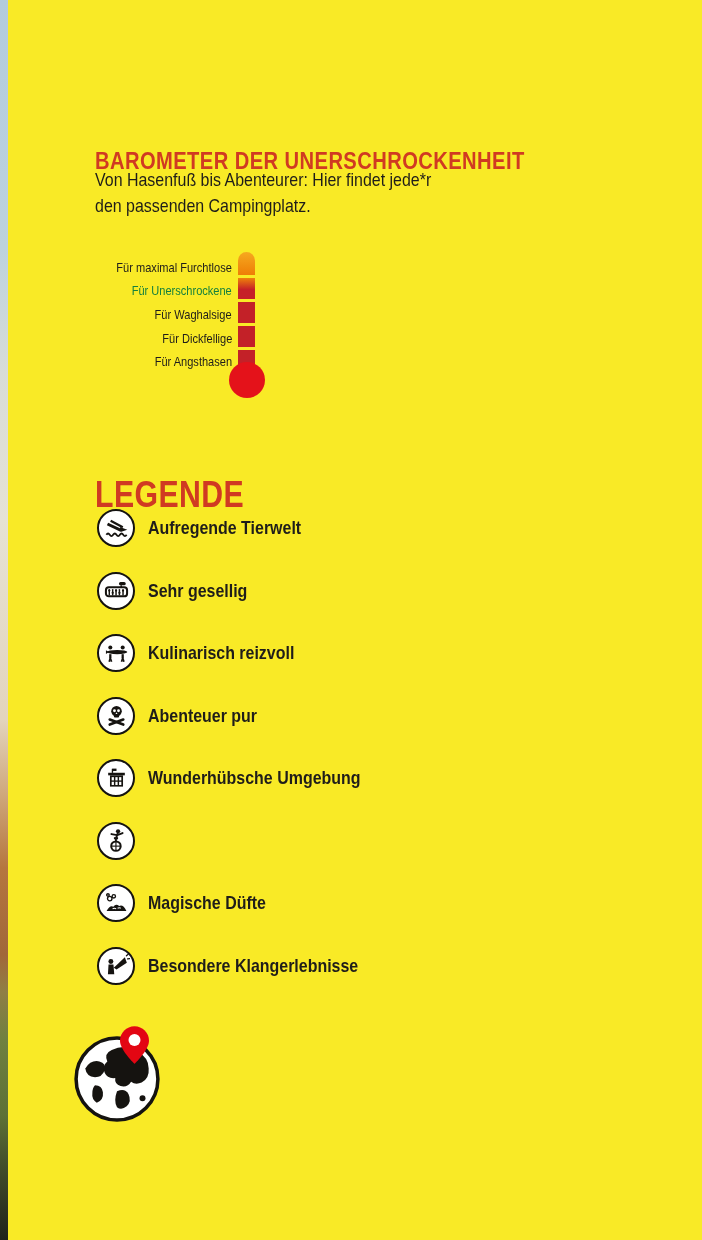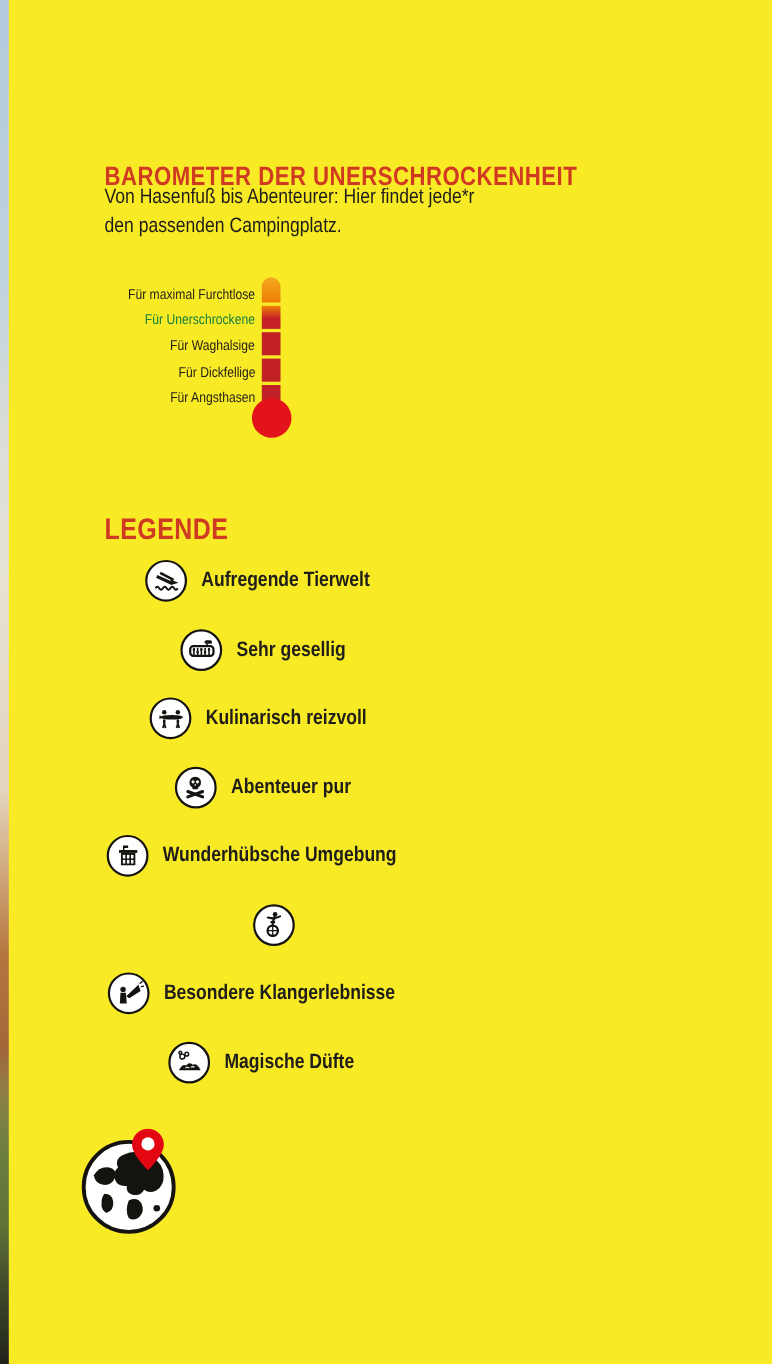--- a/index.html
+++ b/index.html
@@ -46,26 +46,26 @@
   .seg2{height:21px;background:#c32128;}
   .seg3{height:21px;background:#c32128;}
   .seg4{height:18px;margin-bottom:0;background:#c32128;}
   .bulb{
     position:absolute;left:-9.5px;top:110px;width:36px;height:36px;border-radius:50%;
     background:#e4121a;
   }
 
   .legend-title{
     position:absolute;left:95px;top:444px;
-    font-size:27px;font-weight:bold;color:#d03a22;letter-spacing:0.5px;
+    font-size:36px;font-weight:bold;color:#d03a22;letter-spacing:0.5px;
   }
 
   .legend-list{
     position:absolute;left:97px;top:509px;
-    display:flex;flex-direction:column;gap:24.5px;align-items:center;
+    display:flex;flex-direction:column;gap:24.5px;
   }
   .legend-row{display:flex;align-items:center;height:38px;}
   .legend-icon{
     width:38px;height:38px;border-radius:50%;background:#fff;border:2px solid #151310;
     box-sizing:border-box;display:flex;align-items:center;justify-content:center;flex:0 0 auto;
   }
   .legend-icon svg{display:block;}
   .legend-label{margin-left:13px;font-size:19px;font-weight:bold;color:#1f1d1a;}
 
   .location-row{position:absolute;left:73px;top:1035px;display:flex;align-items:center;}
@@ -223,46 +223,46 @@
           <path d="M12.6 7.2 L7.5 6.3"></path>
           <path d="M12.6 7.2 L17.4 5.4"></path>
         </g>
       </svg>
     </span>
   </div>
 
   <div class="legend-row">
     <span class="legend-icon">
       <svg width="27" height="27" viewBox="0 0 24 24">
+        <g class="ink-s" stroke-width="1.2">
+          <circle cx="6" cy="7.6" r="2"></circle>
+          <circle cx="9.6" cy="5.6" r="1.5"></circle>
+          <circle cx="4.4" cy="4.4" r="1.1"></circle>
+        </g>
+        <path class="ink" d="M3.2 18.6 Q6 13.2 9.2 14.8 Q11.4 11.6 14.4 14.2 Q17.8 12.4 20.8 18.6 Z"></path>
+        <path d="M8.5 16.8 q1.6 -1.2 3.2 0" stroke="#ffffff" stroke-width="0.9" fill="none"></path>
+        <path d="M13 16.2 q1.4 -1 2.8 0" stroke="#ffffff" stroke-width="0.9" fill="none"></path>
+      </svg>
+    </span>
+    <span class="legend-label"><span class="cond">Magische Düfte</span></span>
+  </div>
+
+  <div class="legend-row">
+    <span class="legend-icon">
+      <svg width="27" height="27" viewBox="0 0 24 24">
         <circle class="ink" cx="7" cy="8.4" r="2.2"></circle>
         <path class="ink" d="M4.9 11.2 h4.4 l0.7 8.6 h-5.6 z"></path>
         <path class="ink" d="M9.6 14 L19.4 4.6 L21.2 9.6 L12 15.6 Z"></path>
         <g class="ink-s" stroke-width="1.1" stroke-linecap="round">
           <path d="M20.8 3.4 l1.6 -1.4"></path>
           <path d="M21.8 6.2 l2 -0.4"></path>
         </g>
       </svg>
     </span>
     <span class="legend-label"><span class="cond">Besondere Klangerlebnisse</span></span>
-  </div>
-
-  <div class="legend-row">
-    <span class="legend-icon">
-      <svg width="27" height="27" viewBox="0 0 24 24">
-        <g class="ink-s" stroke-width="1.2">
-          <circle cx="6" cy="7.6" r="2"></circle>
-          <circle cx="9.6" cy="5.6" r="1.5"></circle>
-          <circle cx="4.4" cy="4.4" r="1.1"></circle>
-        </g>
-        <path class="ink" d="M3.2 18.6 Q6 13.2 9.2 14.8 Q11.4 11.6 14.4 14.2 Q17.8 12.4 20.8 18.6 Z"></path>
-        <path d="M8.5 16.8 q1.6 -1.2 3.2 0" stroke="#ffffff" stroke-width="0.9" fill="none"></path>
-        <path d="M13 16.2 q1.4 -1 2.8 0" stroke="#ffffff" stroke-width="0.9" fill="none"></path>
-      </svg>
-    </span>
-    <span class="legend-label"><span class="cond">Magische Düfte</span></span>
   </div>
 
 </div>
 
 <div class="location-row">
   <span class="globe-wrap">
     <svg class="globe" width="88" height="88" viewBox="0 0 100 100">
       <circle cx="50" cy="50" r="46.5" fill="#ffffff" stroke="#151310" stroke-width="4"></circle>
       <g class="ink">
         <path d="M14 38 q6 -10 16 -8 q8 2 6 10 q-3 8 -11 8 q-10 -1 -11 -10 z"></path>

